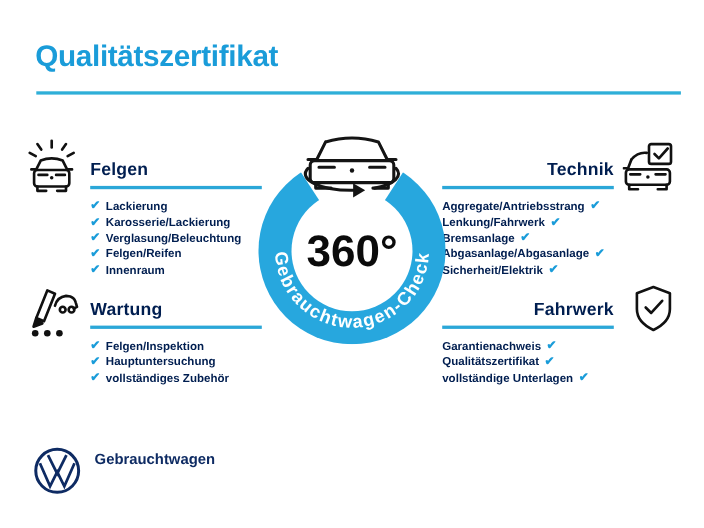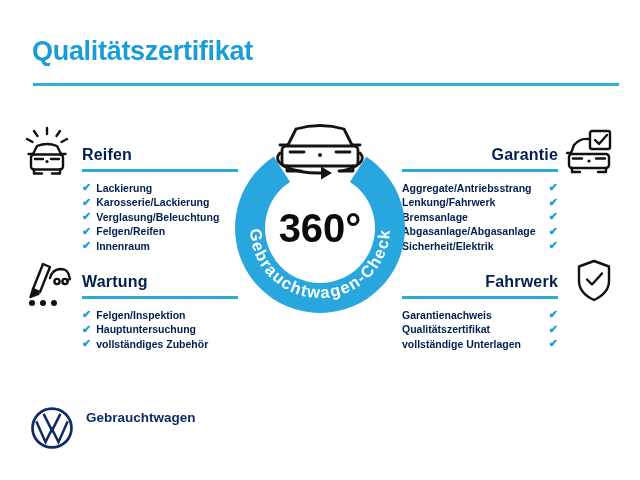--- a/index.html
+++ b/index.html
@@ -17,21 +17,21 @@
   .section h2{
     margin:0;font-size:16px;font-weight:bold;color:#001E50;letter-spacing:0.2px;
   }
   .section.right h2{text-align:right;}
   .sec-underline{width:156px;height:2.5px;background:#2BA7D8;margin-top:5px;}
   .sec-list{list-style:none;margin:9px 0 0 0;padding:0;}
   .sec-list li{
     display:flex;align-items:center;gap:5px;
     font-size:10.5px;font-weight:600;color:#001E50;height:14.5px;
   }
-  .section.right .sec-list li{justify-content:space-between;}
+  .section.right .sec-list li{justify-content:flex-start;}
   .check{color:#1A9CD9;font-size:11px;line-height:1;}
 
   .icon-abs{position:absolute;}
 
   .medallion{position:absolute;left:225px;top:113px;}
 
   .footer-brand{
     position:absolute;left:86px;top:410px;
     font-size:13.5px;font-weight:bold;color:#0E2B63;line-height:16px;
   }
@@ -55,21 +55,21 @@
       <path d="M13,20 Q23,16 33,20 L37,28 M13,20 L9,28"></path>
       <path d="M9,28 H4.5 M37,28 H41.5"></path>
       <rect x="7" y="28.5" width="32" height="15" rx="3"></rect>
       <path d="M11,33 h8 M27,33 h8"></path>
       <circle cx="23" cy="35.5" r="1.6" fill="#111" stroke="none"></circle>
       <path d="M10,43.5 v4 h8 M36,43.5 v4 h-8"></path>
     </g>
   </svg>
 
   <div class="section" style="left:82px;top:146px;">
-    <h2>Reifen</h2>
+    <h2>Felgen</h2>
     <div class="sec-underline"></div>
     <ul class="sec-list">
       <li>
           <span class="check">✔</span>
           <span>Lackierung</span>
         </li>
       <li>
           <span class="check">✔</span>
           <span>Karosserie/Lackierung</span>
         </li>
@@ -95,21 +95,21 @@
       <rect x="3" y="25" width="40" height="14" rx="3"></rect>
       <path d="M7,29.5 h9 M30,29.5 h9"></path>
       <circle cx="23" cy="32" r="1.6" fill="#111" stroke="none"></circle>
       <path d="M6,39 v4 h8 M40,39 v4 h-8"></path>
       <rect x="24" y="2" width="20" height="18" rx="2" fill="#fff"></rect>
       <path d="M29,11 l4,4 l8,-9"></path>
     </g>
   </svg>
 
   <div class="section right" style="left:402px;top:146px;">
-    <h2>Garantie</h2>
+    <h2>Technik</h2>
     <div class="sec-underline"></div>
     <ul class="sec-list">
       <li>
           <span>Aggregate/Antriebsstrang</span>
           <span class="check">✔</span>
         </li>
       <li>
           <span>Lenkung/Fahrwerk</span>
           <span class="check">✔</span>
         </li>

